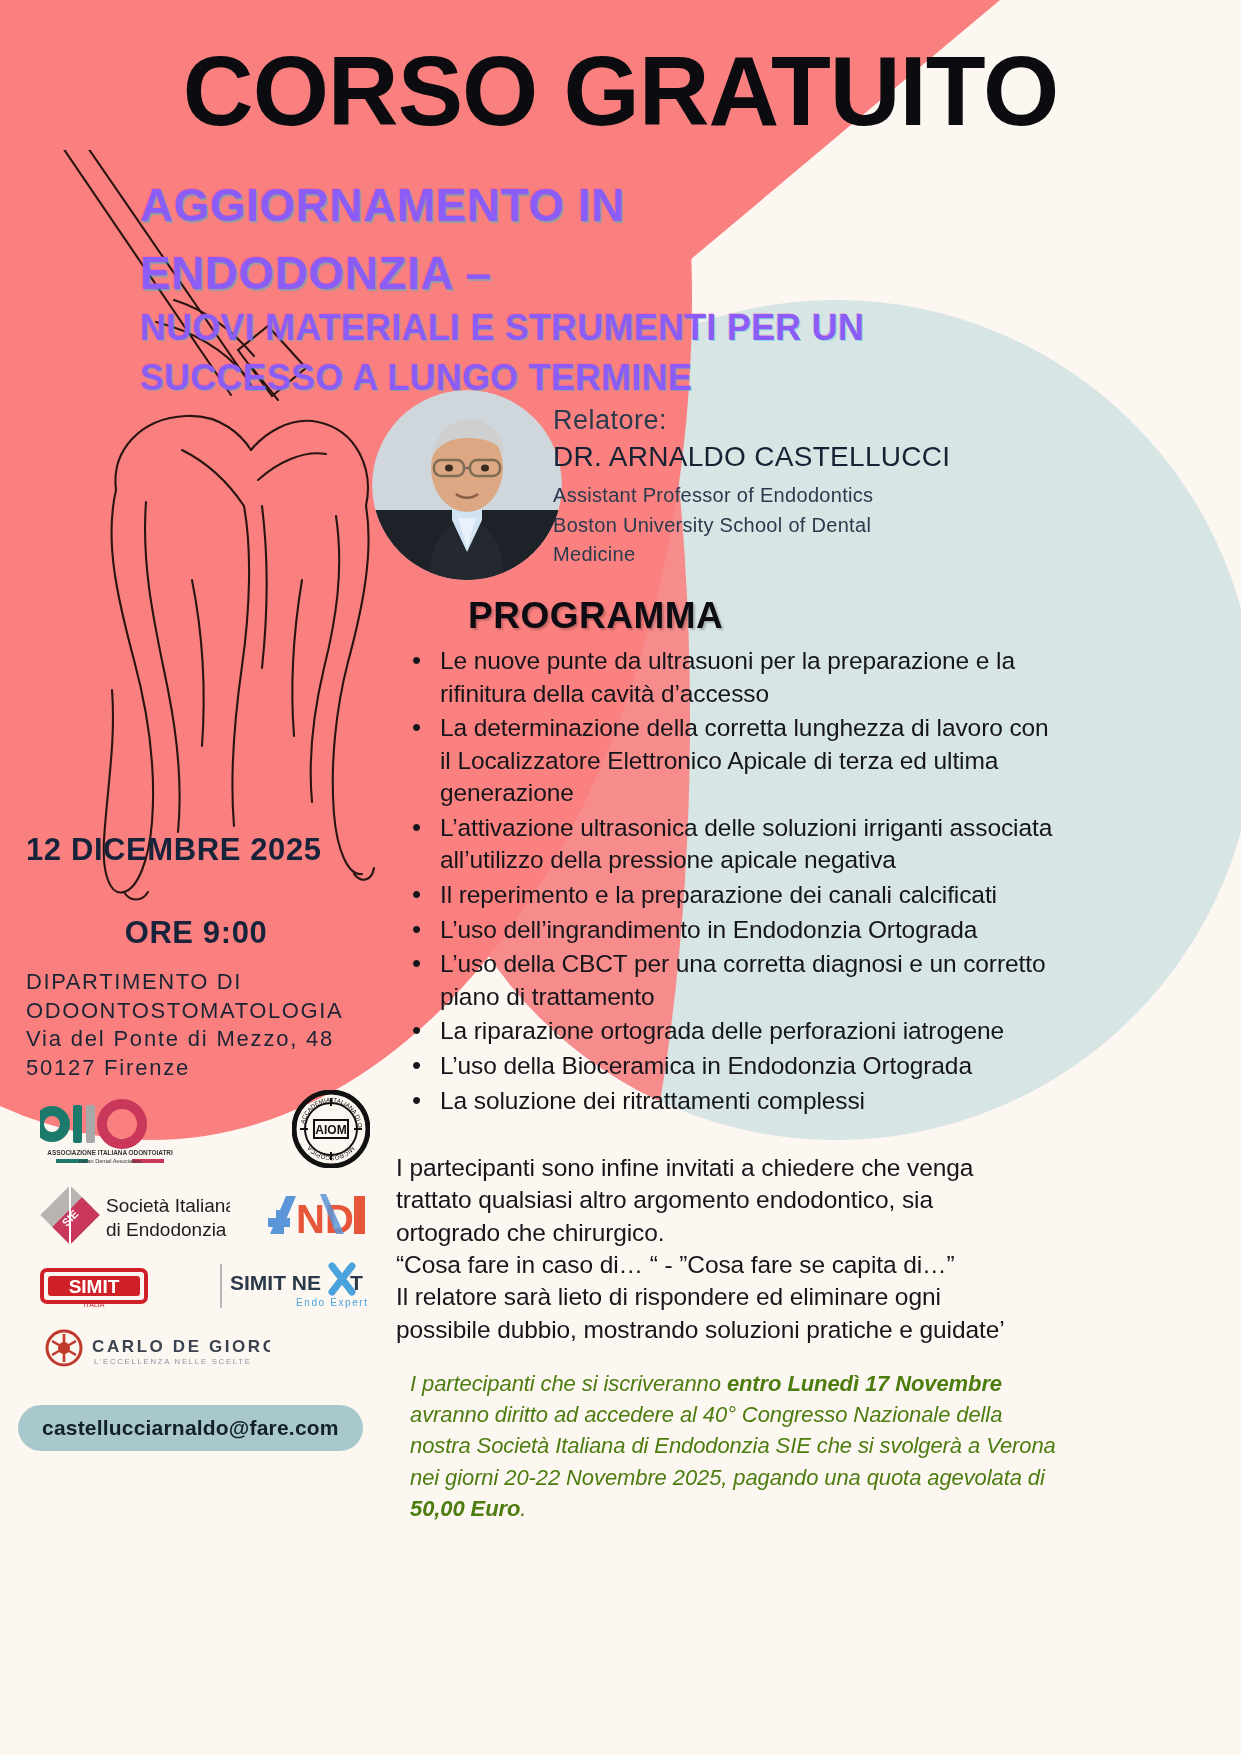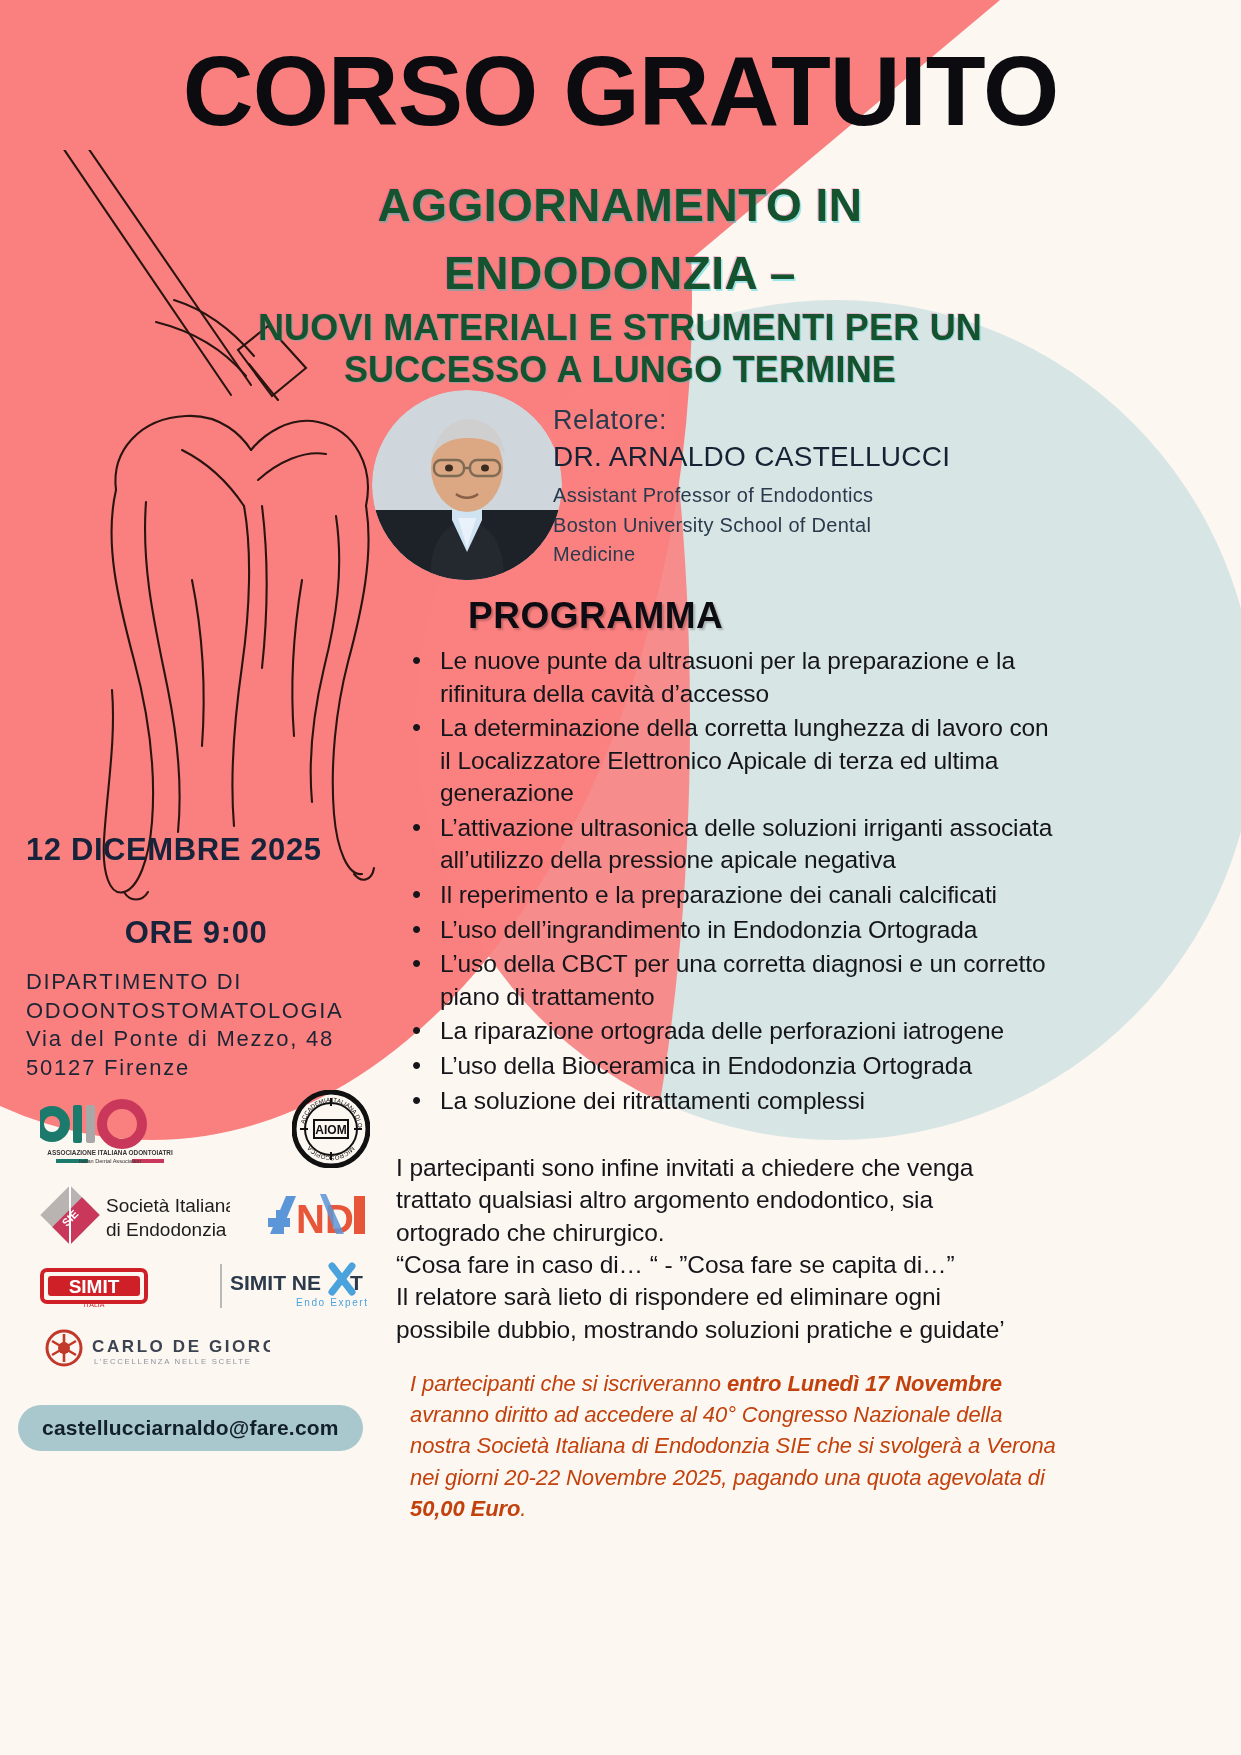--- a/index.html
+++ b/index.html
@@ -39,30 +39,30 @@
   
   .h-title{
     position:absolute; left:0; right:0; top:42px;
     text-align:center;
     font-size:98px; font-weight:700; letter-spacing:-1px;
     color:#0b0b10; line-height:1.02;
     font-family:"Liberation Sans", sans-serif;
   }
   .h-sub{
     position:absolute; left:140px; width:960px; top:178px;
-    text-align:center; color:#14532d;
+    text-align:left; color:#8b5cf6;
     font-weight:700; line-height:1.18;
   }
   .h-sub .l1{ font-size:46px; letter-spacing:0.5px; display:block;
      text-shadow:1.5px 1.5px 0 rgba(0,200,210,.38), -1.2px -1.2px 0 rgba(255,60,160,.30); }
   .h-sub .l2{ font-size:46px; letter-spacing:0.5px; display:block; margin-top:14px;
      text-shadow:1.5px 1.5px 0 rgba(0,200,210,.38), -1.2px -1.2px 0 rgba(255,60,160,.30); }
   .h-sub .l3{ font-size:36px; letter-spacing:0.2px; display:block; margin-top:6px;
      text-shadow:1.2px 1.2px 0 rgba(0,200,210,.35), -1px -1px 0 rgba(255,60,160,.28); }
-  .h-sub .l4{ font-size:36px; letter-spacing:0.2px; display:block; margin-top:0;
+  .h-sub .l4{ font-size:36px; letter-spacing:0.2px; display:block; margin-top:8px;
      text-shadow:1.2px 1.2px 0 rgba(0,200,210,.35), -1px -1px 0 rgba(255,60,160,.28); }
 
   
   .portrait{
     position:absolute; left:372px; top:390px; width:190px; height:190px;
     border-radius:50%; overflow:hidden;
   }
   .speaker-block{ position:absolute; left:553px; top:405px; width:520px; color:#18263a; }
   .speaker-block .rel{ font-size:27px; letter-spacing:.5px; color:#2a3a4d; }
   .speaker-block .name{ font-size:28px; font-weight:400; letter-spacing:.3px; margin-top:5px; color:#142234; }
@@ -101,21 +101,21 @@
 
   
   .closing{
     position:absolute; left:396px; top:1152px; width:672px;
     font-size:24.5px; line-height:1.32; color:#15151a; letter-spacing:-.1px;
   }
 
   
   .note{
     position:absolute; left:410px; top:1368px; width:650px;
-    font-size:22px; line-height:1.42; color:#c2410c;
+    font-size:22px; line-height:1.42; color:#4d7c0f;
     font-style:italic; letter-spacing:-.1px;
   }
   .note b{ font-weight:700; }
 
   
   .reg-label{
     position:absolute; left:22px; top:1421px;
     font-size:23px; color:#1b2434; letter-spacing:2.4px;
   }
   .reg-pill{

